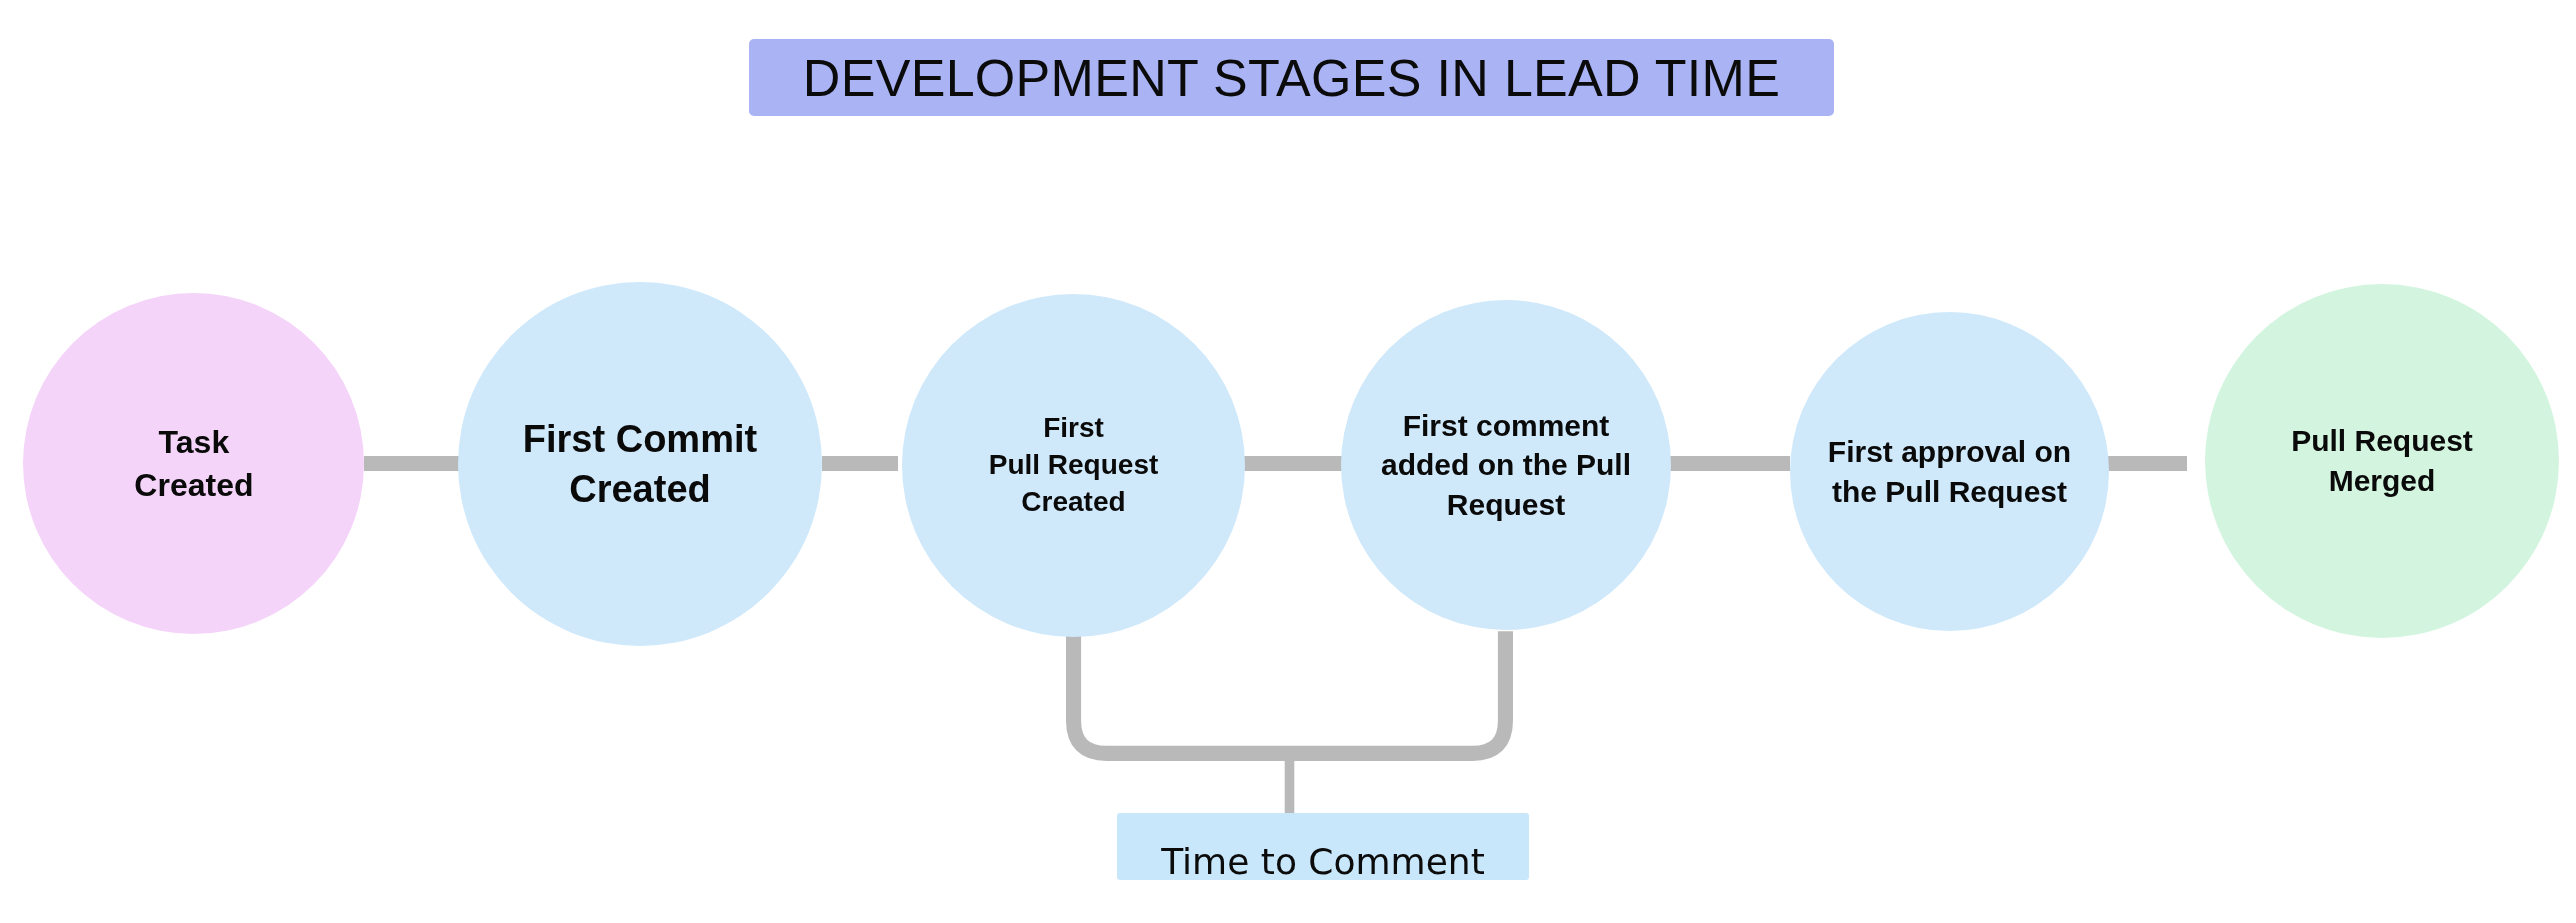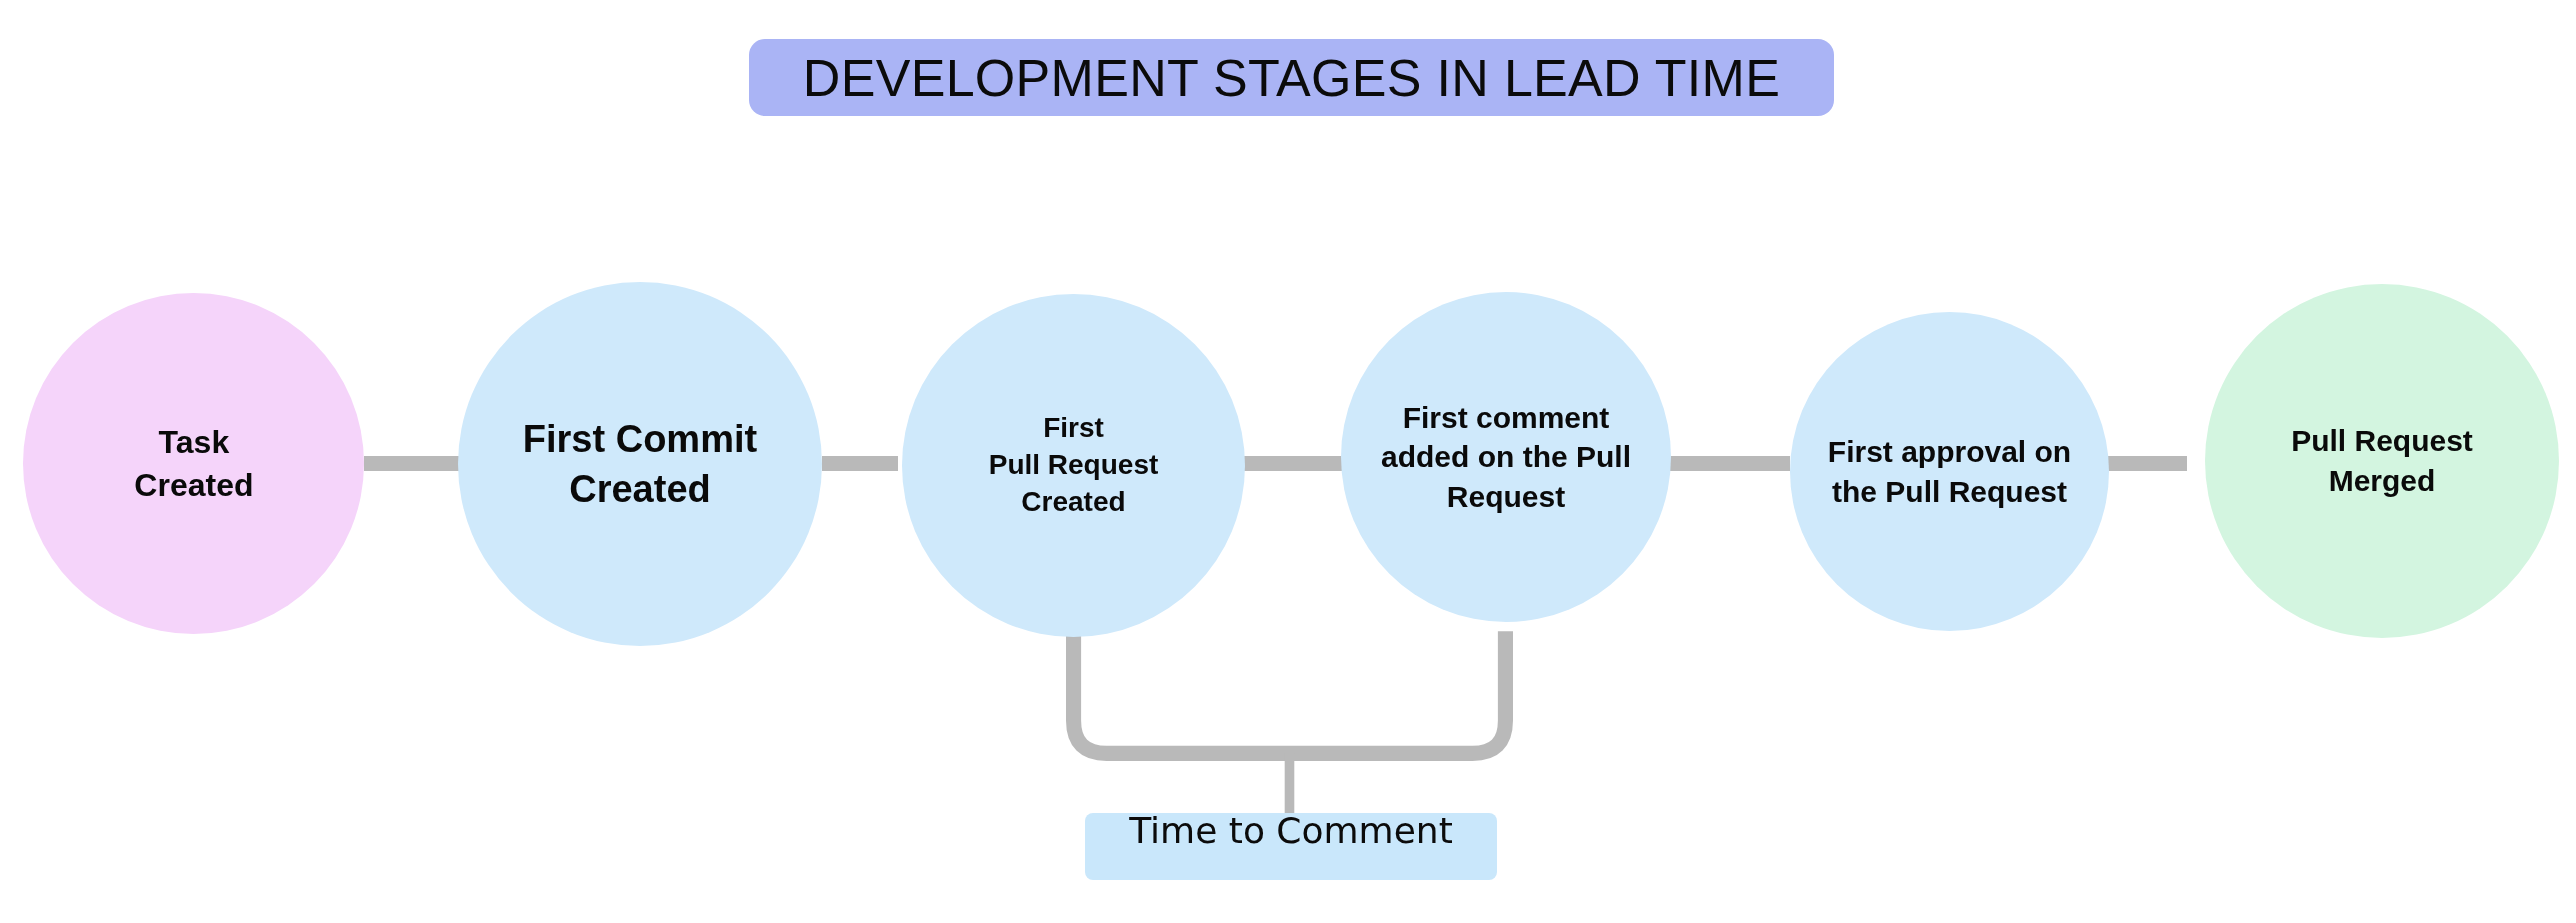--- a/index.html
+++ b/index.html
@@ -21,21 +21,21 @@
   }
 
   
   .title-band {
     position: absolute;
     left: 749px;
     top: 39px;
     width: 1085px;
     height: 77px;
     background: #aab4f5;
-    border-radius: 16px;
+    border-radius: 5px;
     display: flex;
     align-items: center;
     justify-content: center;
     box-sizing: border-box;
   }
   .title-text {
     font-family: "Liberation Sans", sans-serif;
     font-size: 52px;
     font-weight: 400;
     letter-spacing: 0.3px;
@@ -77,26 +77,27 @@
     position: absolute;
     z-index: 2;
     pointer-events: none;
   }
   .bracket svg { display: block; }
 
   
   .edge-label {
     position: absolute;
     background: #c9e7fb;
-    border-radius: 8px;
+    border-radius: 3px;
     display: flex;
-    align-items: flex-start;
+    align-items: flex-end;
     justify-content: center;
     box-sizing: border-box;
     z-index: 4;
+    margin-left: 32px;
   }
   .edge-label-text {
     font-family: "DejaVu Sans", sans-serif;
     font-size: 36px;
     font-weight: 400;
     color: #0b0b0b;
     white-space: nowrap;
     line-height: 1;
   }
 </style>
@@ -128,21 +129,21 @@
   </div>
   <div class="stage" id="stage-1" style="left: 458px; top: 282px; width: 364px; height: 364px; background: rgb(207, 233, 251);">
     <div class="stage-label" style="font-size: 38px;">First Commit
 Created</div>
   </div>
   <div class="stage" id="stage-2" style="left: 902px; top: 294px; width: 343px; height: 343px; background: rgb(207, 233, 251);">
     <div class="stage-label" style="font-size: 28px;">First
 Pull Request
 Created</div>
   </div>
-  <div class="stage" id="stage-3" style="left: 1341px; top: 292px; width: 330px; height: 330px; background: rgb(207, 233, 251); justify-content: flex-end;">
+  <div class="stage" id="stage-3" style="left: 1341px; top: 300px; width: 330px; height: 330px; background: rgb(207, 233, 251); justify-content: flex-end;">
     <div class="stage-label" style="font-size: 30px;">First comment
 added on the Pull
 Request</div>
   </div>
   <div class="stage" id="stage-4" style="left: 1790px; top: 312px; width: 319px; height: 319px; background: rgb(207, 233, 251);">
     <div class="stage-label" style="font-size: 30px;">First approval on
 the Pull Request</div>
   </div>
   <div class="stage" id="stage-5" style="left: 2205px; top: 284px; width: 354px; height: 354px; background: rgb(211, 245, 224);">
     <div class="stage-label" style="font-size: 30px;">Pull Request

